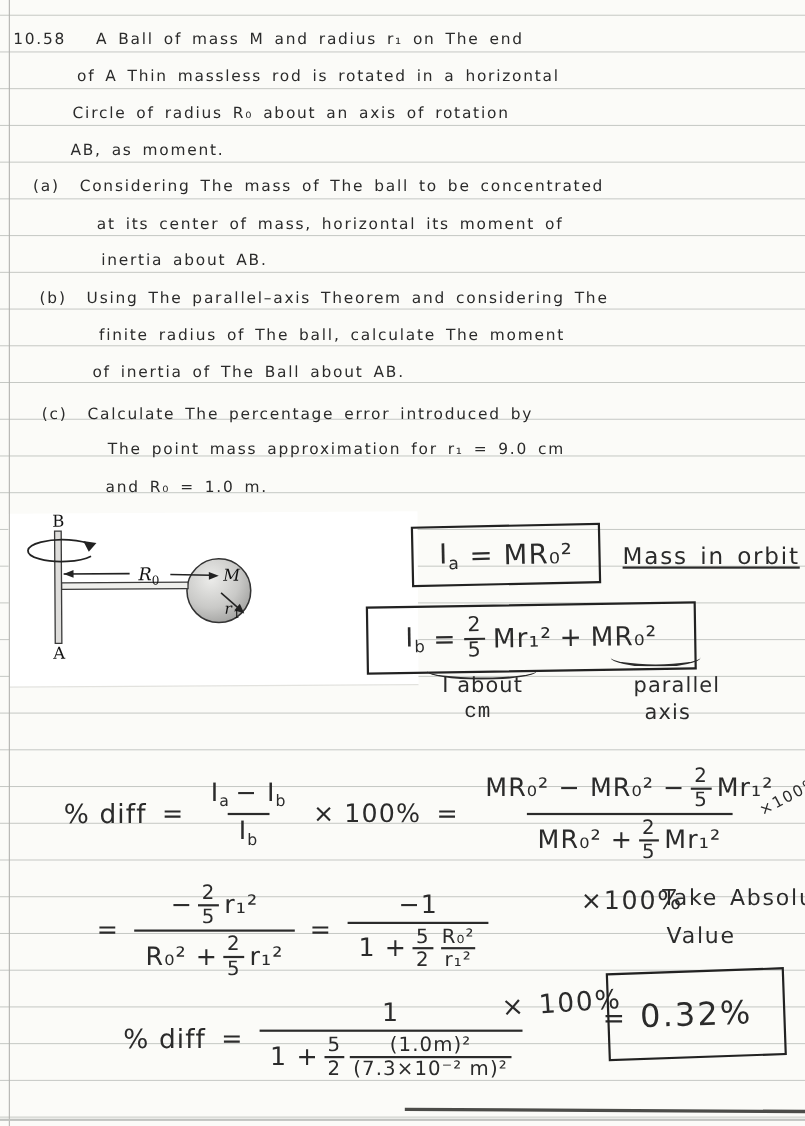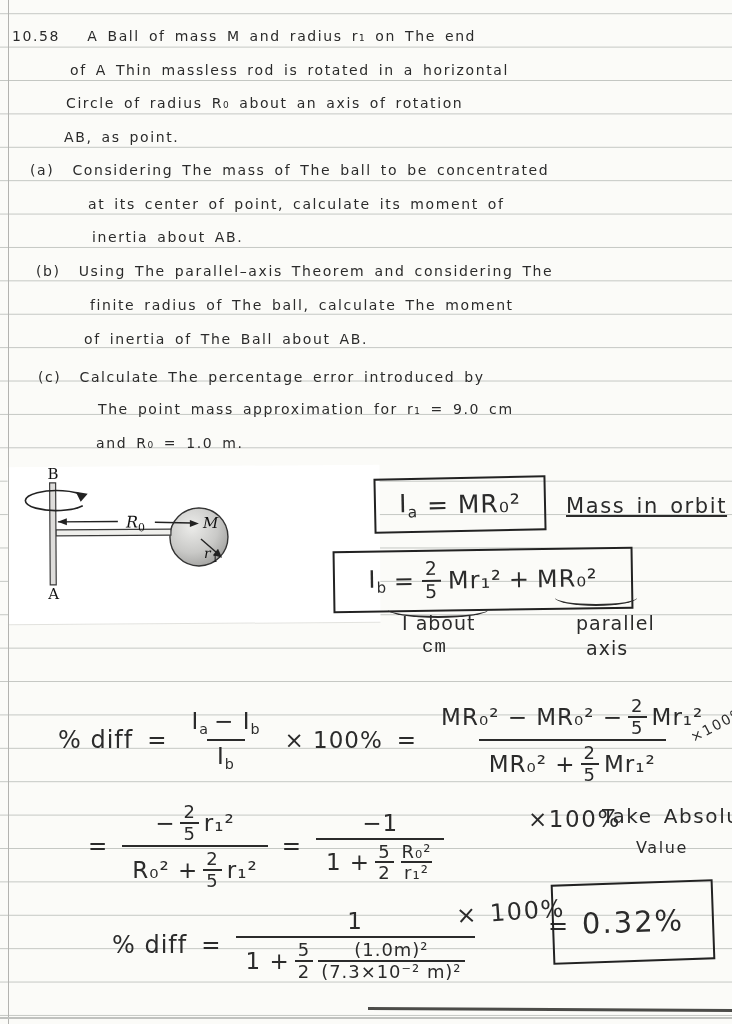--- a/index.html
+++ b/index.html
@@ -42,27 +42,27 @@
 <body>
 
 <div class="page">
 
   <div class="hw" style="left:12px; top:28px;">
     <span>10.58</span>&nbsp;&nbsp;
     <span>A Ball of mass M and radius r₁ on The end</span>
   </div>
   <div class="hw" style="left:70px; top:62px;">of A Thin massless rod is rotated in a horizontal</div>
   <div class="hw" style="left:66px; top:95px;">Circle of radius R₀ about an axis of rotation</div>
-  <div class="hw" style="left:64px; top:129px;">AB, as point.</div>
+  <div class="hw" style="left:64px; top:129px;">AB, as moment.</div>
 
   <div class="hw" style="left:30px; top:162px;">
     <span>(a)</span>&nbsp;
     <span>Considering The mass of The ball to be concentrated</span>
   </div>
-  <div class="hw" style="left:88px; top:196px;">at its center of point, calculate its moment of</div>
+  <div class="hw" style="left:88px; top:196px;">at its center of mass, horizontal its moment of</div>
   <div class="hw" style="left:92px; top:229px;">inertia about AB.</div>
 
   <div class="hw" style="left:36px; top:263px;">
     <span>(b)</span>&nbsp;
     <span>Using The parallel–axis Theorem and considering The</span>
   </div>
   <div class="hw" style="left:84px; top:331px;">of inertia of The Ball about AB.</div>
   <div class="hw" style="left:90px; top:297px;">finite radius of The ball, calculate The moment</div>
 
   <div class="hw" style="left:38px; top:369px;">
@@ -203,21 +203,21 @@
         </span>
         <span class="sfrac">
           <span class="snum">R₀²</span>
           <span class="sden">r₁²</span>
         </span>
       </span>
     </span>
   </div>
   <div class="hw" style="left:528px; top:806px; font-size:23px;">×100%</div>
   <div class="hw" style="left:602px; top:804px; font-size:20px;">Take Absolute</div>
-  <div class="hw" style="left:636px; top:838px; font-size:16px;">Value</div>
+  <div class="hw" style="left:606px; top:838px; font-size:20px;">Value</div>
 
   <div class="mrow math" style="left:112px; top:906px;">
     <span style="font-size:24px;">% diff</span>
     <span>=</span>
     <span class="frac">
       <span class="num">
         <span>1</span>
       </span>
       <span class="den">
         <span>1 +</span>

